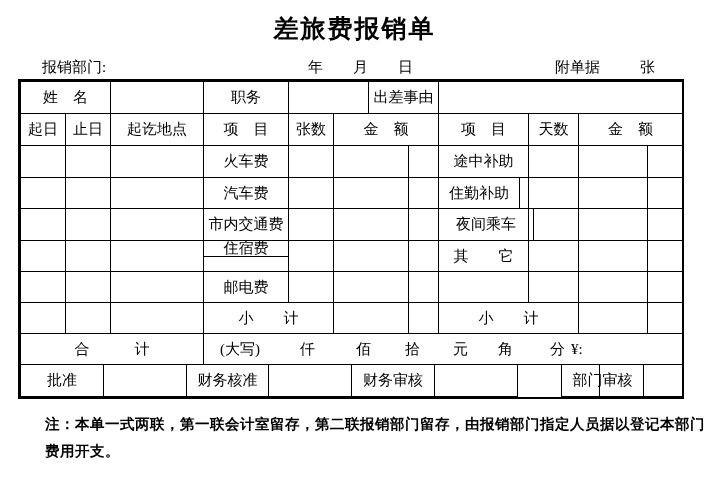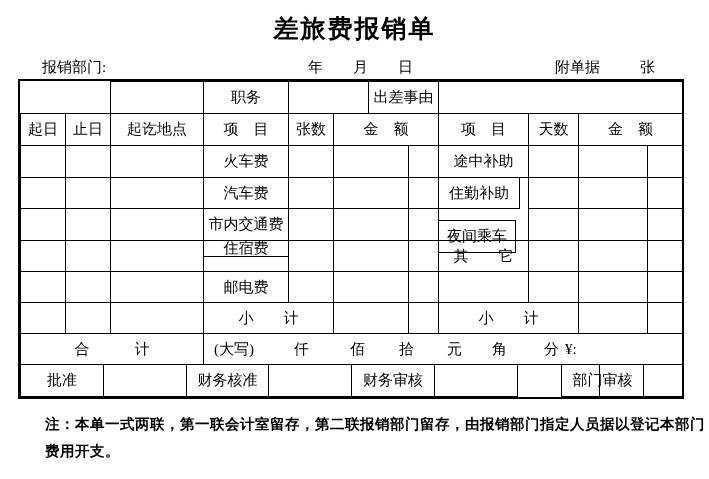--- a/index.html
+++ b/index.html
@@ -12,21 +12,21 @@
   .m-dept{left:42px;}
   .m-date{left:308px;}
   .m-attach{left:555px;}
   .m-unit{left:640px;}
   .outline{position:absolute;left:18px;top:79px;width:662px;height:316px;
            border:2px solid #000;pointer-events:none;}
   .grid{position:absolute;left:20px;top:81px;width:663px;height:316px;}
   .cell{position:absolute;box-sizing:border-box;border:1px solid #000;
         display:flex;align-items:center;justify-content:center;
         font-size:15px;white-space:pre;overflow:hidden;}
-  .caps{justify-content:flex-start;padding-left:10px;}
+  .caps{justify-content:flex-start;padding-left:16px;}
   .caps span{display:inline-block;white-space:pre;}
   .caps span:nth-child(2){margin-left:40px;}
   .caps span:nth-child(3){margin-left:41px;}
   .caps span:nth-child(4){margin-left:34px;}
   .caps span:nth-child(5){margin-left:33px;}
   .caps span:nth-child(6){margin-left:30px;}
   .caps span:nth-child(7){margin-left:37px;}
   .caps span:nth-child(8){margin-left:6px;}
   .note{position:absolute;left:45px;font-size:14.5px;font-weight:bold;
         font-family:"Liberation Sans","DejaVu Sans",sans-serif;
@@ -41,20 +41,21 @@
 
   <div class="title">差旅费报销单</div>
 
   <div class="meta m-dept">报销部门:</div>
   <div class="meta m-date">年　　月　　日</div>
   <div class="meta m-attach">附单据</div>
   <div class="meta m-unit">张</div>
 
   <div class="grid">
 
+    <div class="cell" style="left:0;top:0;width:91px;height:33px;">姓　名</div>
     <div class="cell" style="left:90px;top:0;width:94px;height:33px;"></div>
     <div class="cell" style="left:183px;top:0;width:86px;height:33px;">职务</div>
     <div class="cell" style="left:268px;top:0;width:81px;height:33px;"></div>
     <div class="cell" style="left:348px;top:0;width:71px;height:33px;">出差事由</div>
     <div class="cell" style="left:418px;top:0;width:245px;height:33px;"></div>
 
     <div class="cell" style="left:0;top:32px;width:46px;height:33px;">起日</div>
     <div class="cell" style="left:45px;top:32px;width:46px;height:33px;">止日</div>
     <div class="cell" style="left:90px;top:32px;width:94px;height:33px;">起讫地点</div>
     <div class="cell" style="left:183px;top:32px;width:86px;height:33px;">项　目</div>
@@ -88,21 +89,21 @@
     <div class="cell" style="left:558px;top:96px;width:70px;height:32px;"></div>
     <div class="cell" style="left:627px;top:96px;width:36px;height:32px;"></div>
 
     <div class="cell" style="left:0;top:127px;width:46px;height:33px;"></div>
     <div class="cell" style="left:45px;top:127px;width:46px;height:33px;"></div>
     <div class="cell" style="left:90px;top:127px;width:94px;height:33px;"></div>
     <div class="cell" style="left:183px;top:127px;width:86px;height:33px;">市内交通费</div>
     <div class="cell" style="left:268px;top:127px;width:46px;height:33px;"></div>
     <div class="cell" style="left:313px;top:127px;width:76px;height:33px;"></div>
     <div class="cell" style="left:388px;top:127px;width:31px;height:33px;"></div>
-    <div class="cell" style="left:418px;top:139px;width:78px;height:33px;">夜间乘车</div>
+    <div class="cell" style="left:418px;top:127px;width:96px;height:33px;">夜间乘车</div>
     <div class="cell" style="left:508px;top:127px;width:51px;height:33px;"></div>
     <div class="cell" style="left:558px;top:127px;width:70px;height:33px;"></div>
     <div class="cell" style="left:627px;top:127px;width:36px;height:33px;"></div>
 
     <div class="cell" style="left:0;top:159px;width:46px;height:32px;"></div>
     <div class="cell" style="left:45px;top:159px;width:46px;height:32px;"></div>
     <div class="cell" style="left:90px;top:159px;width:94px;height:32px;"></div>
     <div class="cell" style="left:183px;top:159px;width:86px;height:17px;">住宿费</div>
     <div class="cell" style="left:268px;top:159px;width:46px;height:32px;"></div>
     <div class="cell" style="left:313px;top:159px;width:76px;height:32px;"></div>

